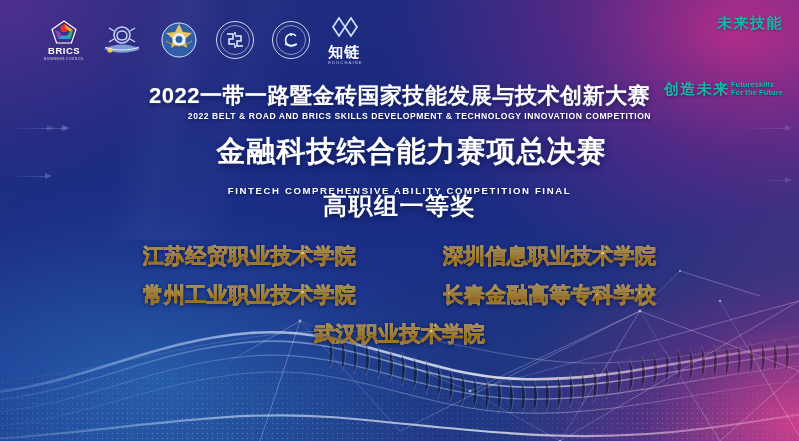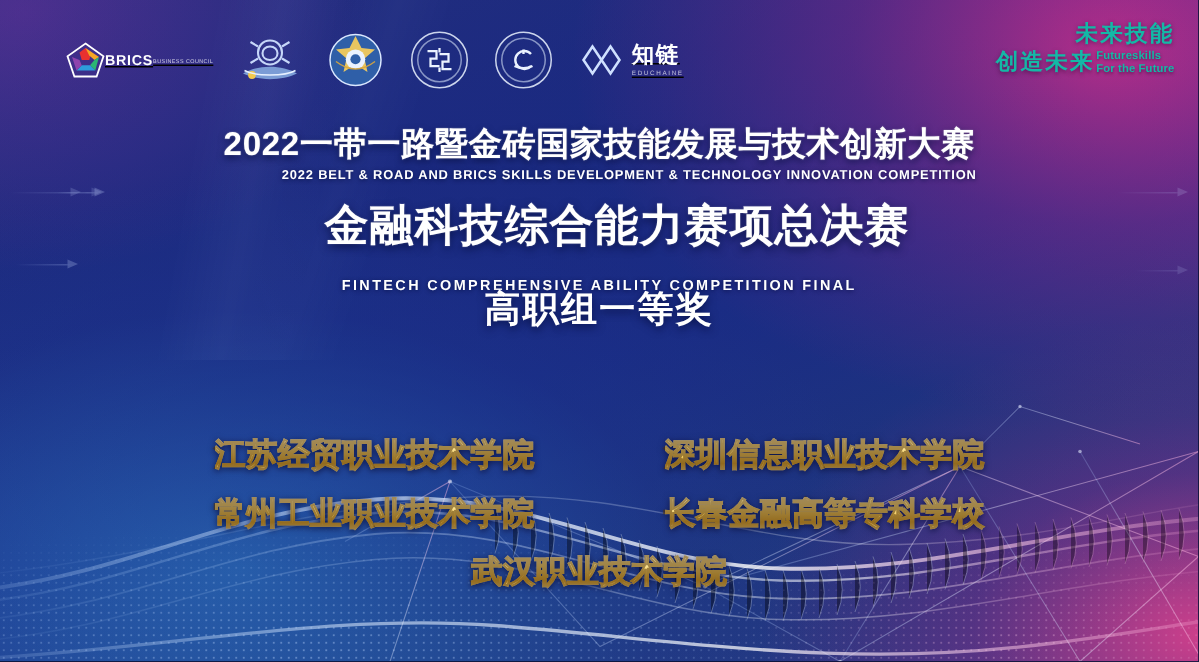--- a/index.html
+++ b/index.html
@@ -101,21 +101,21 @@
 
   
   .logo-strip {
     position: absolute;
     left: 44px; top: 16px;
     display: flex;
     align-items: center;
     gap: 18px;
     height: 48px;
   }
-  .logo { position: relative; display:flex; flex-direction:row; align-items:center; justify-content:center;text-decoration:underline; }
+  .logo { position: relative; display:flex; flex-direction:column; align-items:center; justify-content:center; }
 
   .brics-badge {
     width: 26px; height: 24px;
     position: relative;
   }
   .brics-label {
     font-size: 9.5px; font-weight: bold; color: #fff; letter-spacing: .5px;
     line-height: 1; margin-top: 2px;
   }
   .brics-sub {
@@ -154,20 +154,21 @@
     text-shadow: 0 1px 3px rgba(40,0,40,.5);
     line-height: 1.25;
   }
   .slogan .row2 { display:flex; align-items:flex-end; justify-content:flex-end; gap:1px; }
   .slogan .en {
     display:flex; flex-direction:column;
     font-size: 7.5px; line-height:1.15; text-align:left;
     font-weight: bold; letter-spacing: .1px;
     padding-bottom: 1px;
     text-shadow: 0 1px 2px rgba(40,0,40,.5);
+    margin-top: 48px;
   }
 
   
   .title-block {
     position: absolute;
     left: 0; right: 0; top: 84px;
     text-align: center;
   }
   .title-cn {
     font-size: 22px;
@@ -217,21 +218,21 @@
     font-size: 24px;
     font-weight: bold;
     color: #ffffff;
     letter-spacing: 1.5px;
     text-shadow: 0 2px 6px rgba(5,12,60,.8);
   }
 
   
   .winners {
     position: absolute;
-    left: 0; right: 0; top: 236px; margin-top: 47px;
+    left: 0; right: 0; top: 236px;
   }
   .win-row {
     display: flex;
     justify-content: center;
     align-items: center;
     height: 39px;
   }
   .win-name {
     font-size: 21px;
     font-weight: bold;

